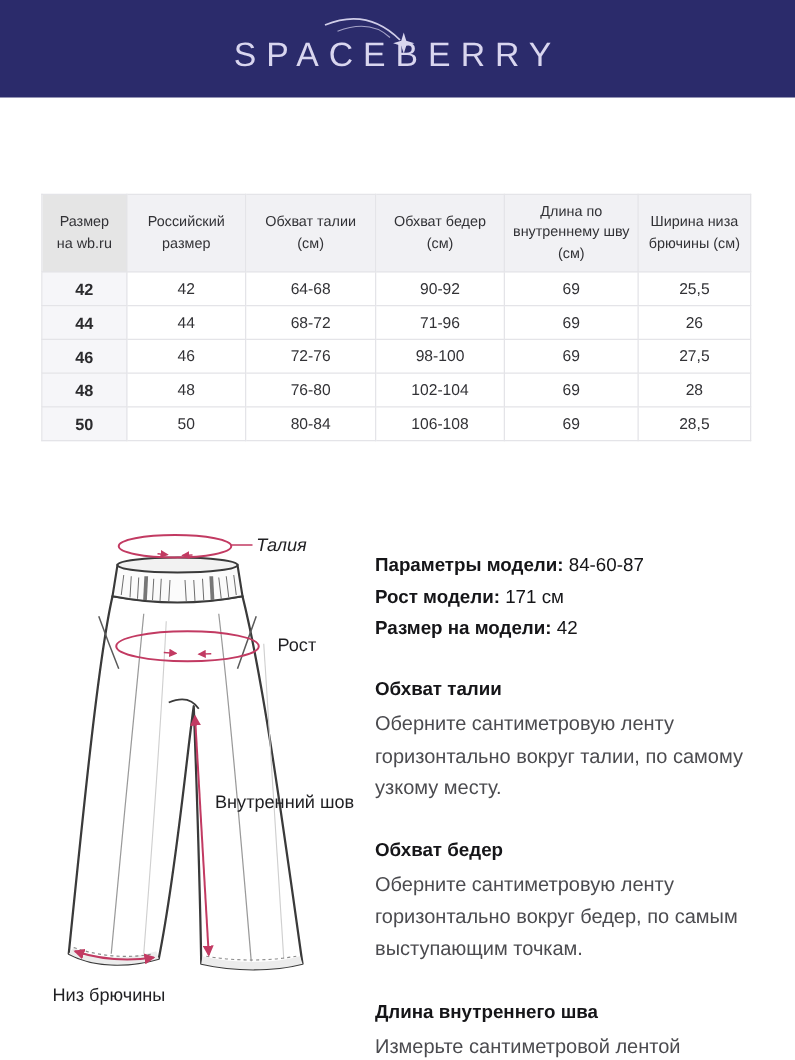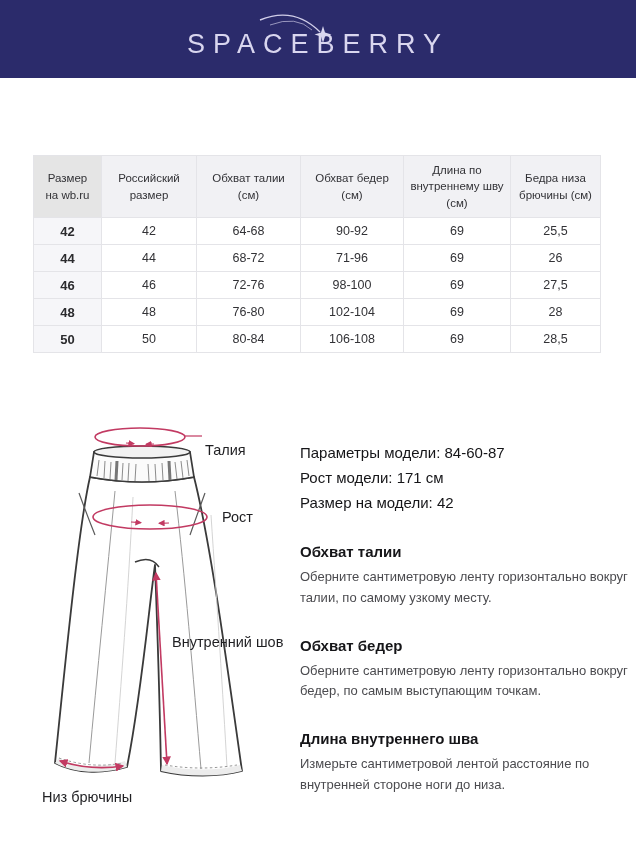--- a/index.html
+++ b/index.html
@@ -74,44 +74,44 @@
     width: 285px; height: 410px;
   }
   .diagram svg { position: absolute; left: 0; top: 0; }
   .diag-label {
     position: absolute;
     font-size: 14.5px;
     font-weight: 500;
     color: #1f1f22;
     line-height: 1.35;
   }
-  .label-waist  { left: 190px; top: 26px; }
+  .label-waist  { left: 190px; top: 13px; font-style: italic; }
   .label-hips   { left: 207px; top: 93px; }
   .label-inseam { left: 157px; top: 218px; width: 112px; }
   .label-hem    { left: 27px;  top: 373px; }
 
   
   .info {
     position: absolute;
     left: 300px; top: 440px;
     width: 330px;
   }
   .param-line { font-size: 15px; line-height: 25px; color: #151518; }
-  .param-label { font-weight: 400; }
+  .param-label { font-weight: 700; }
   .param-value { font-weight: 400; }
   .measure-section { margin-top: 28px; }
   .measure-section:first-of-type { margin-top: 33px; }
   .section-title {
     font-size: 15px;
     font-weight: 700;
     color: #151518;
     margin-bottom: 7px;
   }
   .section-desc {
-    font-size: 13px;
+    font-size: 16px;
     color: #4b4b4f;
     line-height: 1.6;
   }
 </style>
 </head>
 <body>
 
 <div class="page">
 
   <div class="brand-header">
@@ -132,21 +132,21 @@
         <col style="width:107px">
         <col style="width:90px">
     </colgroup>
     <thead>
       <tr>
         <th style="background:#e5e5e5">Размер на wb.ru</th>
         <th>Российский размер</th>
         <th>Обхват талии (см)</th>
         <th>Обхват бедер (см)</th>
         <th>Длина по внутреннему шву (см)</th>
-        <th>Бедра низа брючины (см)</th>
+        <th>Ширина низа брючины (см)</th>
       </tr>
     </thead>
     <tbody>
       <tr>
         <td class="first-col">42</td>
         <td>42</td>
         <td>64-68</td>
         <td>90-92</td>
         <td>69</td>
         <td>25,5</td>

